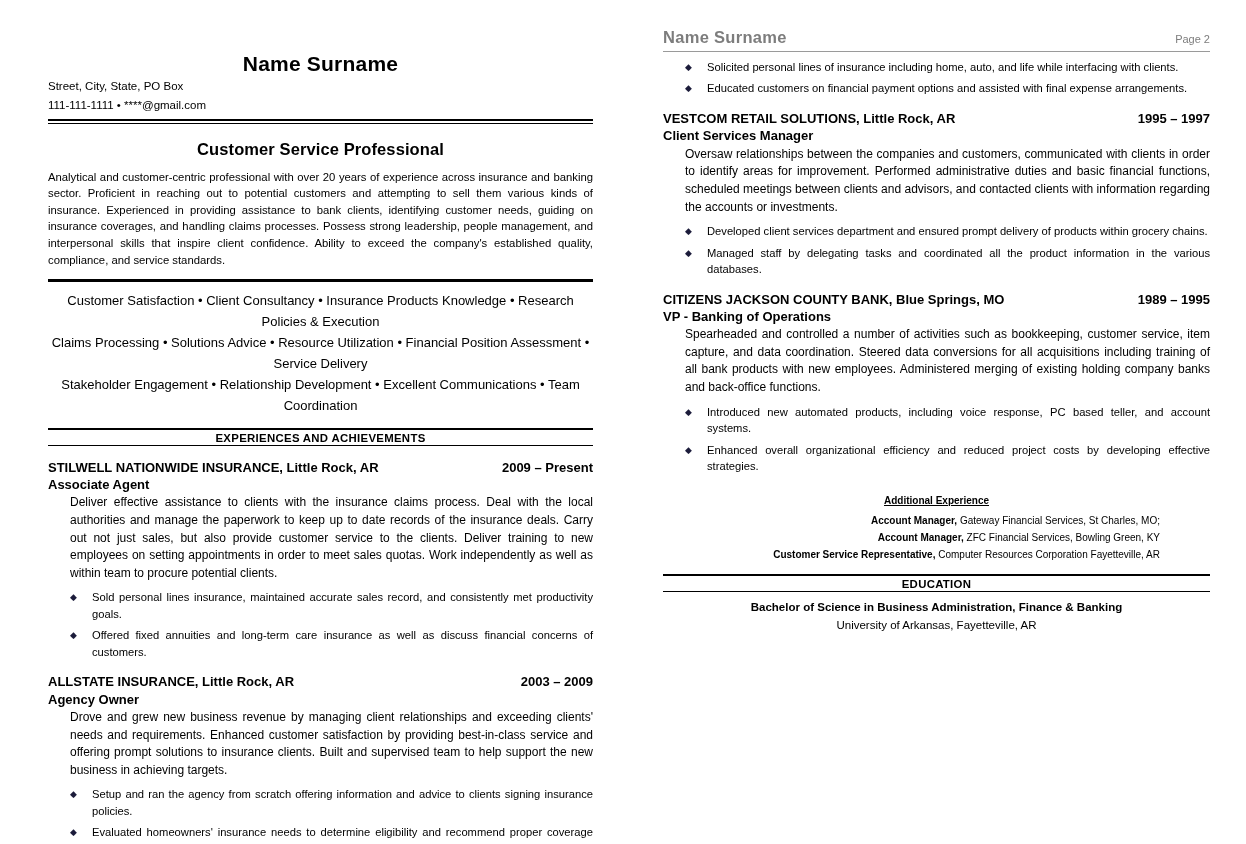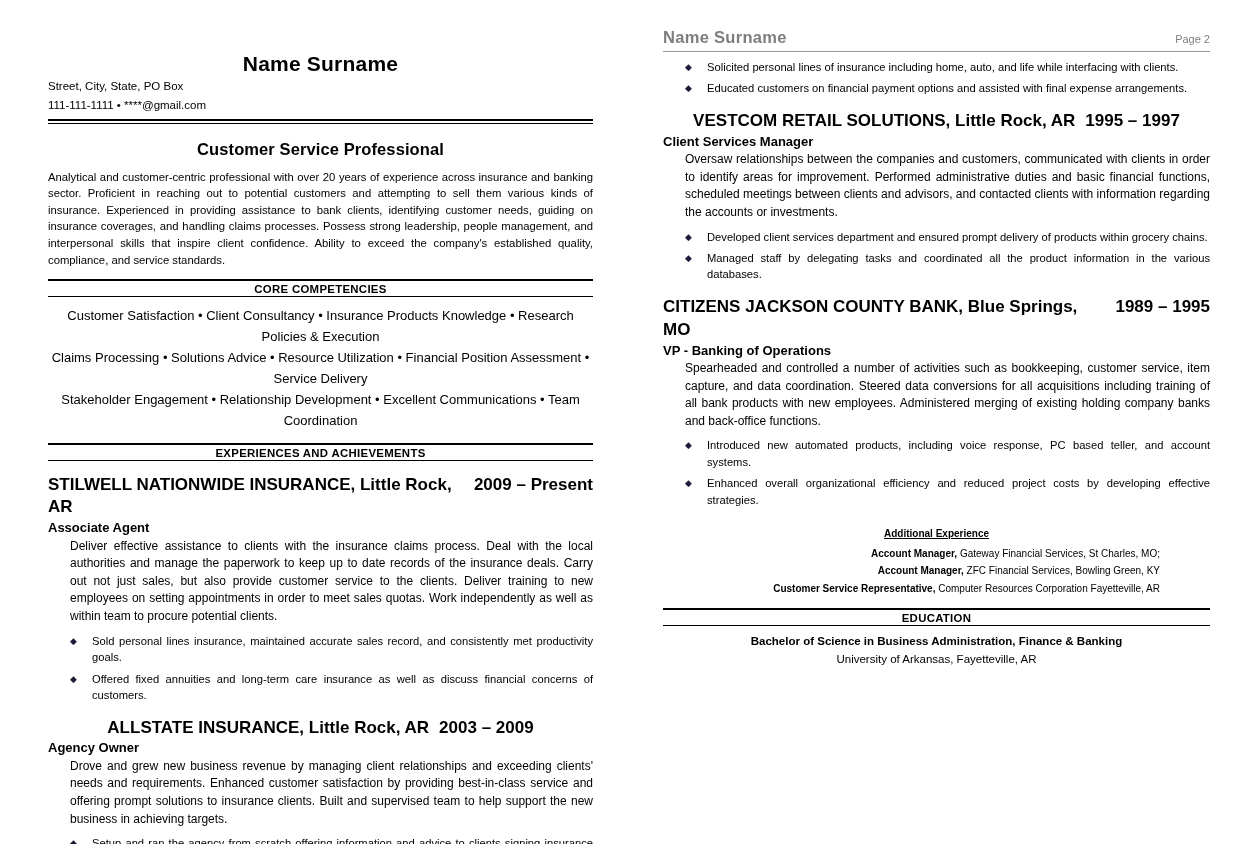--- a/index.html
+++ b/index.html
@@ -104,23 +104,23 @@
     margin-top: 8px;
     padding: 0 2px;
   }
 
   
   .job {
     margin-top: 13px;
   }
   .job-head {
     display: flex;
-    justify-content: center;
+    justify-content: space-between;
     align-items: baseline;
-    font-size: 17px;
+    font-size: 13px;
     font-weight: bold;
     line-height: 1.35;
   }
   .job-company {
     font-weight: bold;
   }
   .job-dates {
     font-weight: bold;
     white-space: nowrap;
     padding-left: 10px;
@@ -224,21 +224,20 @@
 
     <div class="rule-thick"></div>
     <div class="rule-thin"></div>
 
     <div class="headline">Customer Service Professional</div>
 
     <div class="summary">Analytical and customer-centric professional with over 20 years of experience across insurance and banking sector. Proficient in reaching out to potential customers and attempting to sell them various kinds of insurance. Experienced in providing assistance to bank clients, identifying customer needs, guiding on insurance coverages, and handling claims processes. Possess strong leadership, people management, and interpersonal skills that inspire client confidence. Ability to exceed the company's established quality, compliance, and service standards.</div>
 
     <div class="section-bar">
       <div class="bar-top"></div>
-      <div class="bar-label">CORE COMPETENCIES</div>
       <div class="bar-bottom"></div>
     </div>
 
     <div class="competencies">
       <div>Customer Satisfaction • Client Consultancy • Insurance Products Knowledge • Research Policies &amp; Execution</div>
       <div>Claims Processing • Solutions Advice • Resource Utilization • Financial Position Assessment • Service Delivery</div>
       <div>Stakeholder Engagement • Relationship Development • Excellent Communications • Team Coordination</div>
     </div>
 
     <div class="section-bar">

